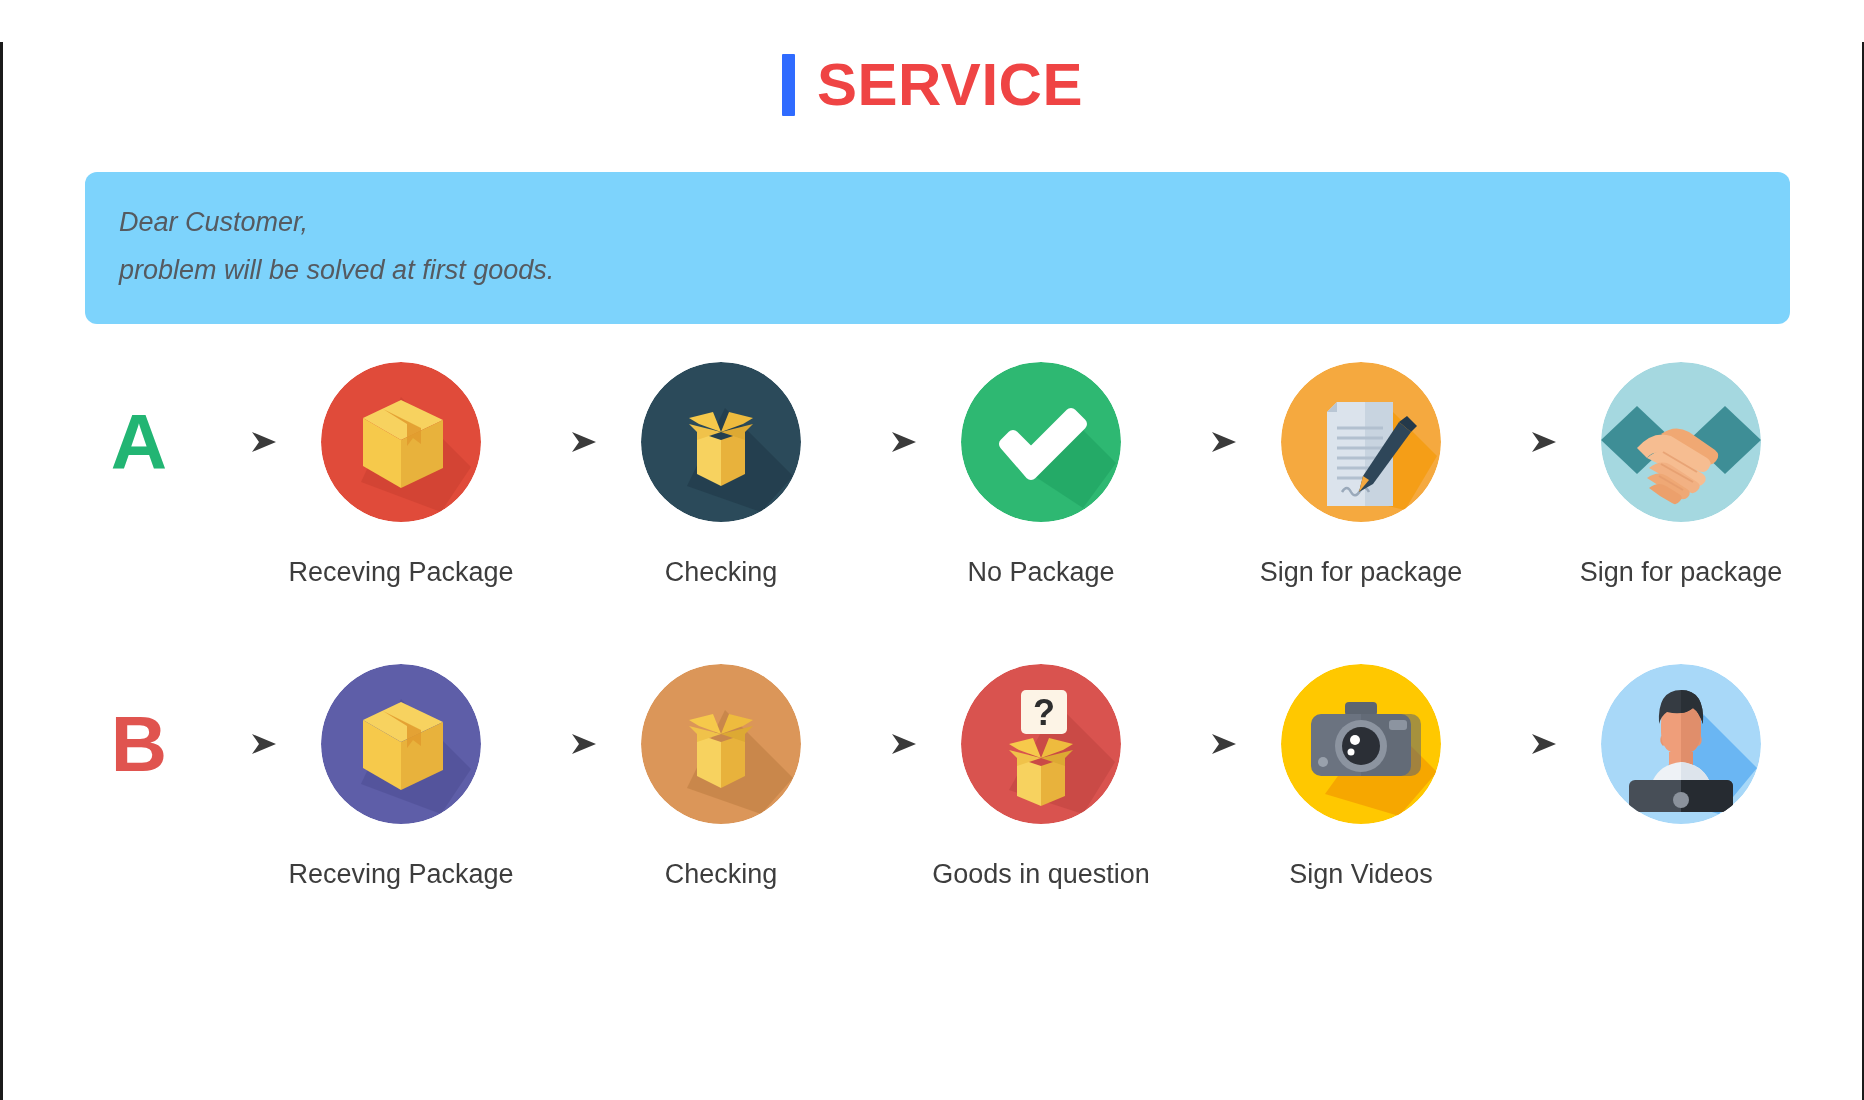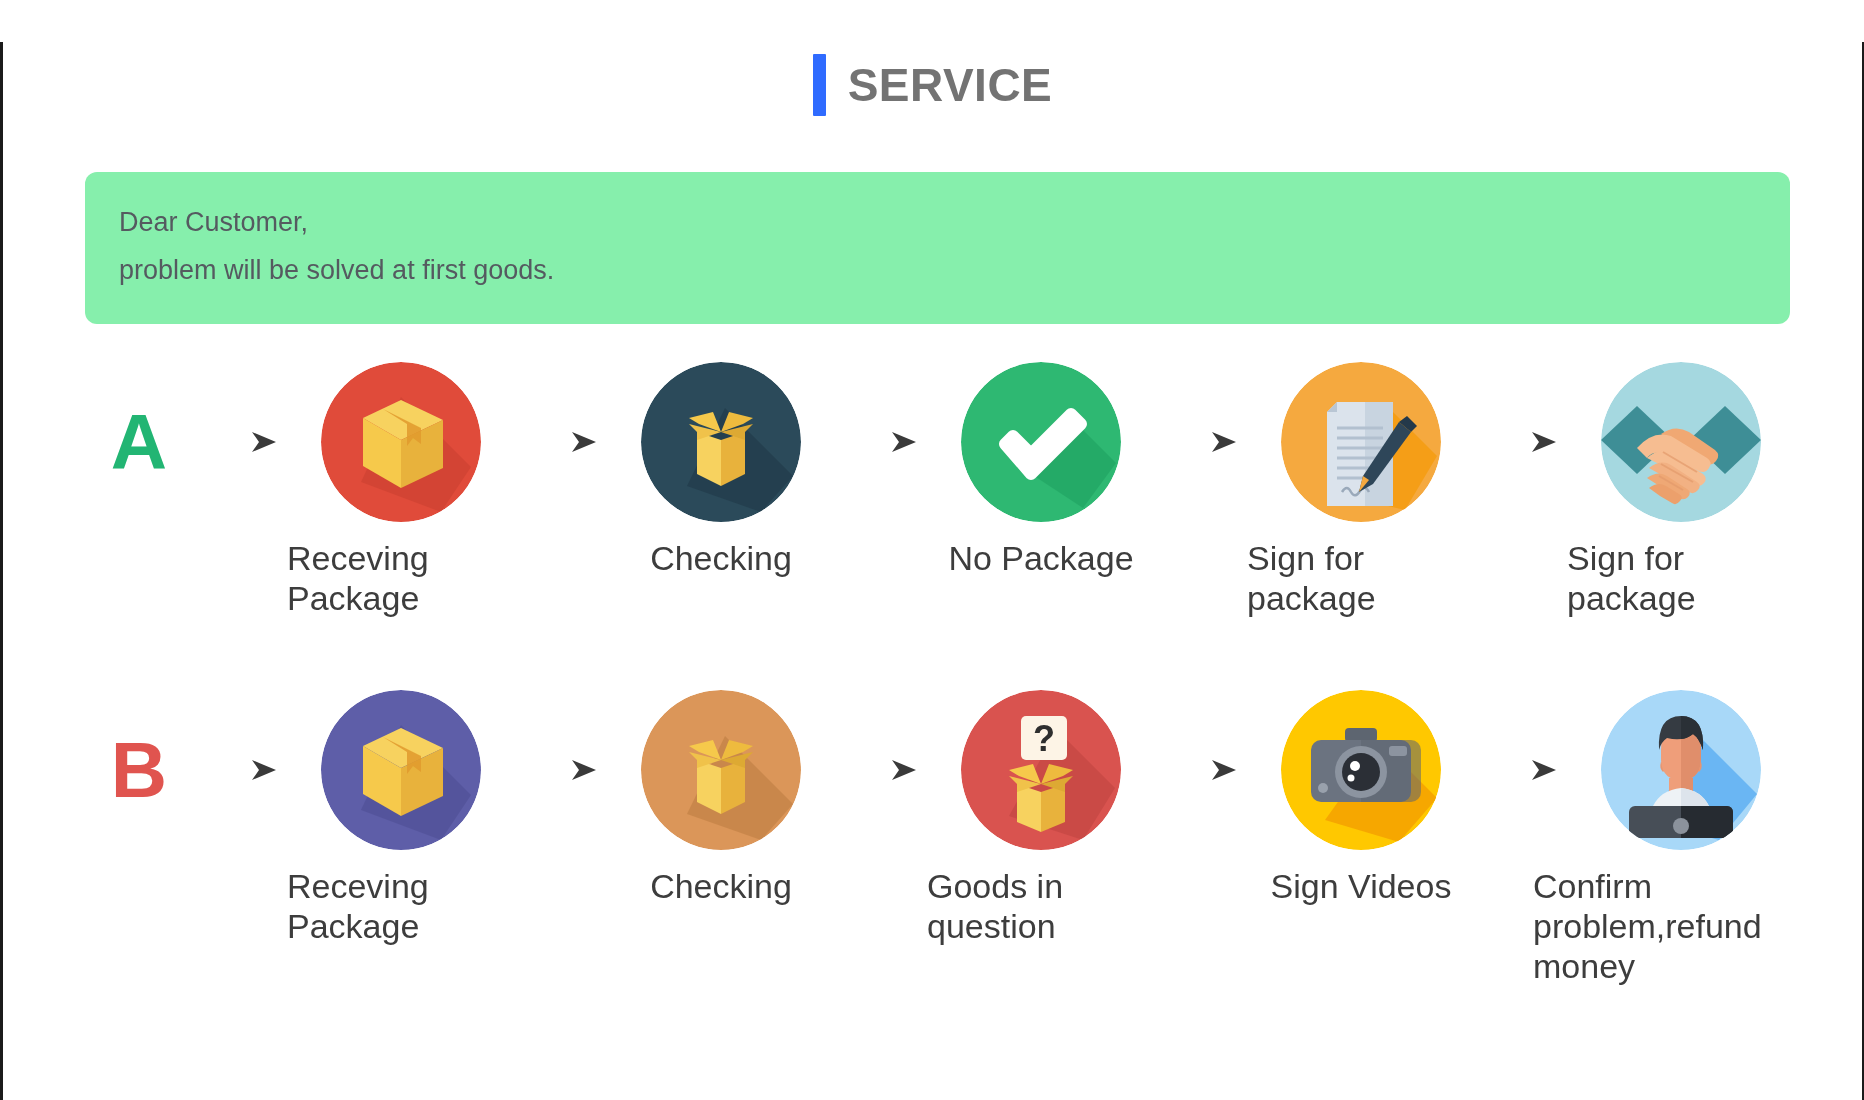--- a/index.html
+++ b/index.html
@@ -35,35 +35,36 @@
     height: 86px;
   }
   .title-bar {
     width: 13px;
     height: 62px;
     background: #2f6bff;
     margin-right: 22px;
     border-radius: 1px;
   }
   .title-text {
-    font-size: 46px;
+    font-size: 60px;
     font-weight: bold;
     letter-spacing: 0.5px;
-    color: #737373;
+    color: #ef4444;
     line-height: 1;
   }
 
   
   .notice {
     box-sizing: border-box;
     margin: 44px 72px 0 82px;
-    background: #86efac;
+    background: #7dd3fc;
     border-radius: 12px;
     padding: 26px 34px 30px 34px;
     min-height: 140px;
+    font-style: italic;
   }
   .notice-line {
     font-size: 27px;
     line-height: 48px;
     color: #555a60;
     white-space: nowrap;
   }
 
   
   .flow {
@@ -116,24 +117,25 @@
     position: relative;
   }
   .circle {
     position: absolute;
     inset: 0;
     border-radius: 50%;
     overflow: hidden;
   }
   .circle svg { display: block; width: 160px; height: 160px; }
   .step-label {
-    margin-top: 16px;
-    font-size: 34px;
+    margin-top: 30px;
+    font-size: 27px;
     line-height: 40px;
     color: #3d3d3d;
+    text-align: center;
     max-width: 260px;
   }
   .step-label.wide { width: 300px; margin-left: -36px; }
 </style>
 </head>
 <body>
 
 <div class="page">
 
   <div class="title-row">
@@ -490,19 +492,18 @@
               <path d="M68 88 L92 88 L92 104 L68 104 Z" fill="#ef9e7a"></path>
               <path d="M80 88 L92 88 L92 104 L80 104 Z" fill="#e08e6b"></path>
               <path d="M52 116 q8 -16 28 -18 q20 2 28 18 L108 118 L52 118 Z" fill="#eef2f6"></path>
               <path d="M80 98 q20 2 28 18 L80 118 Z" fill="#dde4ec"></path>
               <path d="M34 116 L126 116 a6 6 0 0 1 6 6 L132 148 L28 148 L28 122 a6 6 0 0 1 6 -6 Z" fill="#474e57"></path>
               <path d="M80 116 L126 116 a6 6 0 0 1 6 6 L132 148 L80 148 Z" fill="#262b31"></path>
               <circle cx="80" cy="136" r="8" fill="#8b929c"></circle>
             </svg>
           </div>
         </div>
-        <div class="step-label wide">Confirm problem,refund money</div>
       </div>
 
     </div>
 
   </div>
 </div>
 
 </body></html>

